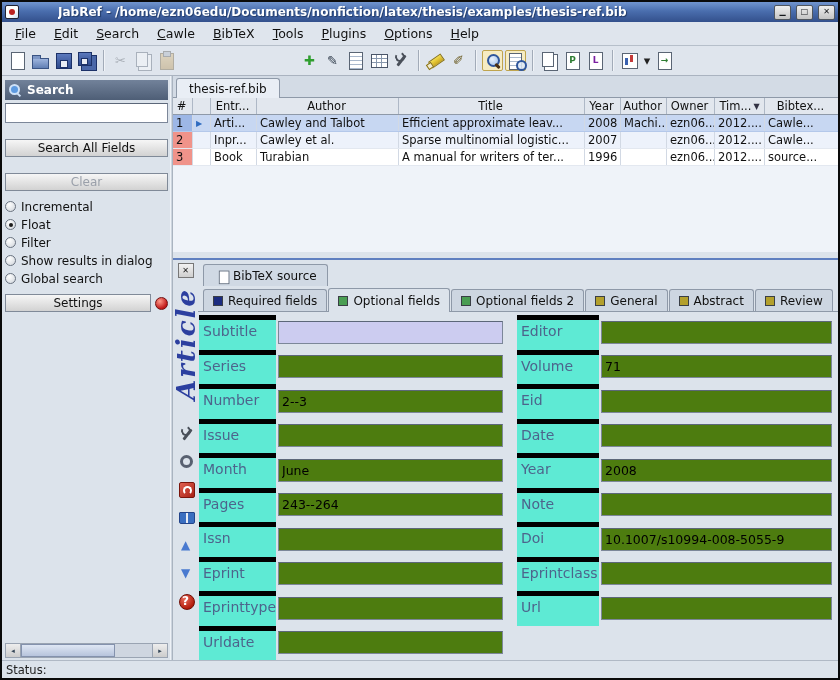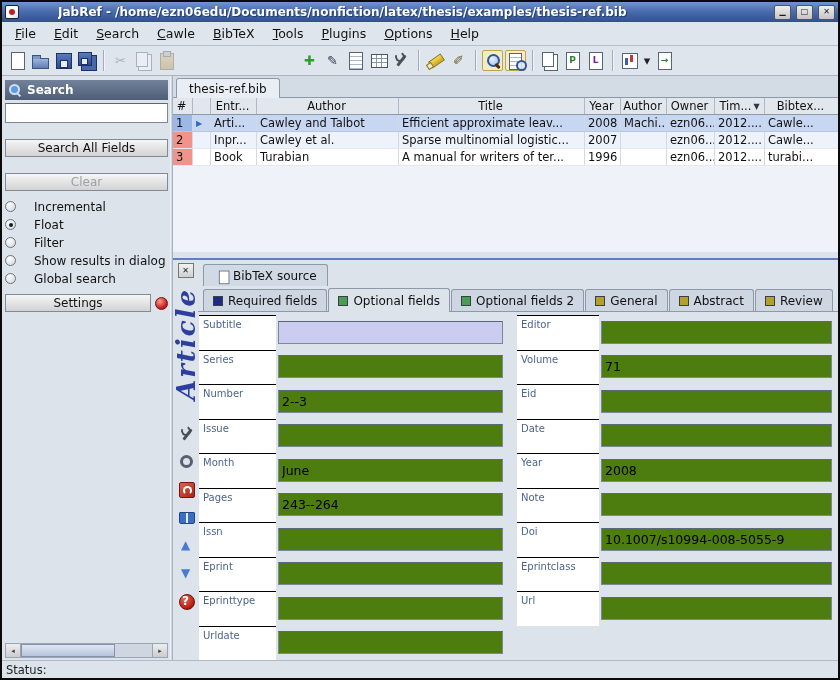--- a/index.html
+++ b/index.html
@@ -64,21 +64,21 @@
   .sidebar{flex:0 0 168px;width:168px;background:#dce3eb;display:flex;flex-direction:column;padding:4px 2px 2px 3px;}
   .vsplit{flex:0 0 3px;background:#cdd5df;border-left:1px solid #eef2f7;border-right:1px solid #aab4c0;}
   .sp-header{height:20px;flex:0 0 20px;background:linear-gradient(#72829a,#4e5e76);display:flex;align-items:center;gap:5px;color:#fff;font-weight:bold;font-size:12px;padding:0 4px;}
   .sp-glass{width:13px;height:13px;position:relative;flex:0 0 auto;}
   .sp-glass::before{content:"";position:absolute;left:0;top:0;width:7px;height:7px;border:2px solid #cfe2f8;border-radius:50%;background:#5d9ae0;}
   .sp-glass::after{content:"";position:absolute;left:9px;top:9px;width:2px;height:4px;background:#cfe2f8;transform:rotate(-45deg);}
   .sp-input{height:20px;flex:0 0 20px;margin-top:3px;border:1px solid #7c8799;border-top-color:#5c6779;background:#fff;font-family:inherit;font-size:12px;padding:0 3px;width:100%;}
   .sp-btn{height:18px;flex:0 0 18px;margin-top:16px;background:linear-gradient(#f6f6f6,#d2d2d2);border:1px solid #808a98;font-size:12px;font-family:inherit;width:100%;color:#111;}
   .sp-btn.disabled{color:#9aa0aa;}
   .radios{margin-top:8px;display:flex;flex-direction:column;gap:3px;}
-  .radio-row{display:flex;align-items:center;gap:18px;height:15px;font-size:12px;white-space:nowrap;}
+  .radio-row{display:flex;align-items:center;gap:5px;height:15px;font-size:12px;white-space:nowrap;}
   .rdot{width:11px;height:11px;flex:0 0 11px;border-radius:50%;border:1px solid #6a7380;background:radial-gradient(circle at 35% 30%,#fff,#cfd4da);position:relative;}
   .rdot.on::after{content:"";position:absolute;left:2.5px;top:2.5px;width:4px;height:4px;border-radius:50%;background:#1c1c1c;}
   .settings-row{margin-top:8px;display:flex;align-items:center;gap:4px;}
   .settings-row .sp-btn{margin-top:0;flex:1;width:auto;}
   .red-ball{width:13px;height:13px;flex:0 0 13px;border-radius:50%;background:radial-gradient(circle at 35% 30%,#ff9a8a,#c01818 70%);border:1px solid #701010;}
   .sp-fill{flex:1;}
   .hscroll{height:15px;flex:0 0 15px;display:flex;border:1px solid #9aa4b2;background:#cfd6e0;}
   .hs-btn{width:15px;flex:0 0 15px;background:linear-gradient(#eee,#ccc);display:flex;align-items:center;justify-content:center;font-size:7px;color:#345;}
   .hs-btn.left{border-right:1px solid #9aa4b2;}
   .hs-btn.left::after{content:"◂";}
@@ -129,21 +129,21 @@
   .srcico{width:15px;height:17px;transform:scale(.75);}
   .etabs2{flex:0 0 26px;display:flex;align-items:flex-end;padding-left:5px;border-bottom:1px solid #8e99a8;}
   .etab{height:22px;display:inline-flex;align-items:center;gap:5px;padding:0 9px;background:#cdd6e1;border:1px solid #8e99a8;border-bottom:none;border-radius:3px 3px 0 0;font-size:12px;margin-right:1px;white-space:nowrap;}
   .etab.active{background:#dce3eb;position:relative;z-index:2;height:24px;margin-bottom:-1px;}
   .swatch{width:10px;height:10px;flex:0 0 10px;border:1px solid #3a3f46;display:inline-block;}
   .eform{flex:1;display:flex;padding:3px 6px 2px 1px;gap:14px;min-height:0;}
   .fcol{display:flex;flex-direction:column;}
   .fcol.left{flex:0 0 304px;width:304px;}
   .fcol.right{flex:1;}
   .frow{height:34.5px;flex:0 0 34.5px;display:flex;}
-  .flabel{flex:0 0 77px;width:77px;background:#ffffff;border-top:1px solid #000000;padding:3px 2px 0 4px;color:#4d648c;font-size:10px;overflow:hidden;white-space:nowrap;}
+  .flabel{flex:0 0 77px;width:77px;background:#5eead4;border-top:5px solid #000000;padding:3px 2px 0 4px;color:#4d648c;font-size:14px;overflow:hidden;white-space:nowrap;}
   .fcol.right .flabel{flex:0 0 82px;width:82px;}
   .finput{flex:1;align-self:center;height:23px;border:1px solid #7c8799;border-top-color:#5c6779;background:#4d7c0f;font-family:"DejaVu Sans","Liberation Sans",sans-serif;font-size:12.5px;padding:0 3px;margin-left:2px;min-width:0;}
   .finput.focus{background:#ccccf0;}
 
   
   .statusbar{flex:0 0 18px;background:#dce3eb;border-top:1px solid #b0b9c5;display:flex;align-items:center;padding:0 4px;font-size:11.5px;color:#222;}
 </style>
 </head>
 <body>
 
@@ -394,21 +394,21 @@
             <div class="tc">
               <span class="rowglyph"></span>
             </div>
             <div class="tc">Book</div>
             <div class="tc">Turabian</div>
             <div class="tc">A manual for writers of ter...</div>
             <div class="tc">1996</div>
             <div class="tc"></div>
             <div class="tc">ezn06...</div>
             <div class="tc">2012....</div>
-            <div class="tc">turabi...</div>
+            <div class="tc">source...</div>
           </div>
 
       </div>
 
       <div class="tfiller"></div>
       <div class="hsplit"></div>
 
       <div class="editor">
         <div class="estrip">
           <span class="eclose">✕</span>

